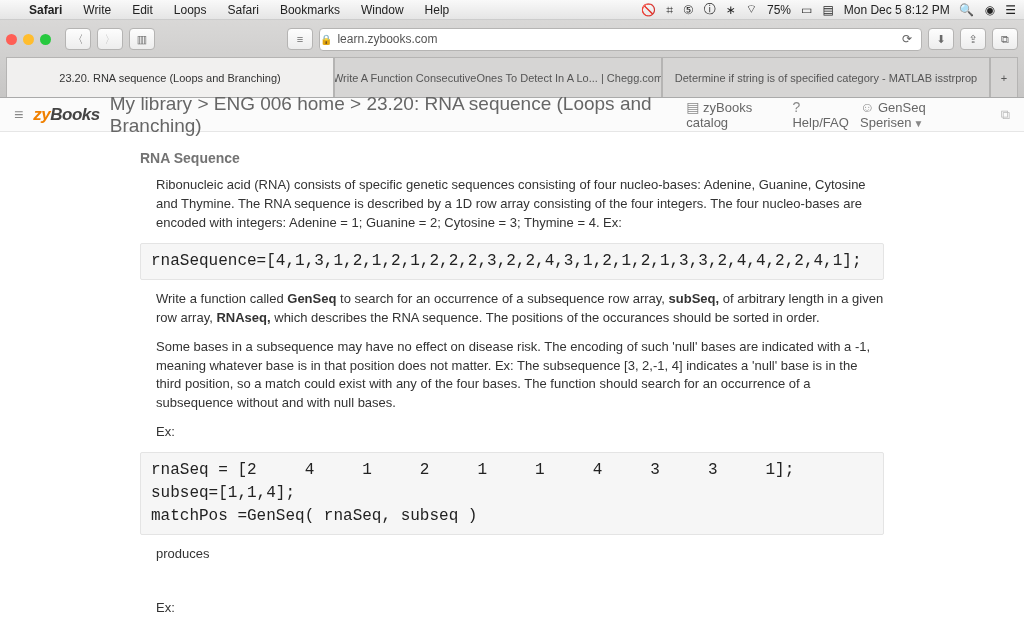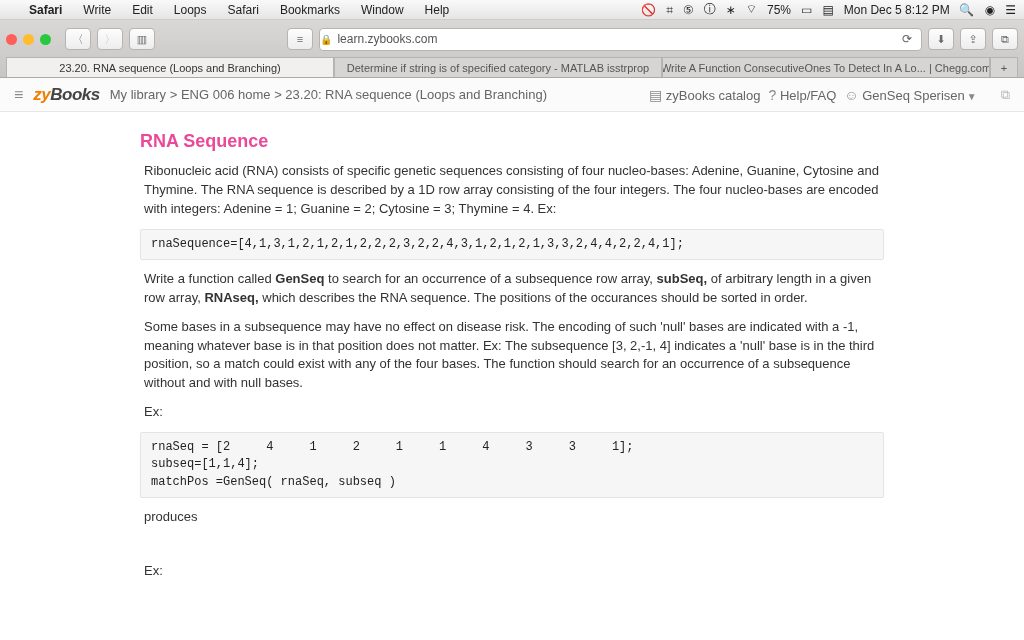--- a/index.html
+++ b/index.html
@@ -38,53 +38,53 @@
   background: linear-gradient(#fdfdfd,#ededed); display:flex;align-items:center;justify-content:center;
   color:#6a6a6a; font-size:11px;
 }
 .url-bar {
   flex: 1; height: 23px; border: 1px solid #b5b4b3; border-radius: 4px;
   background: #fff; display:flex; align-items:center; justify-content:center;
   font-size: 12px; color:#555; gap:5px;
 }
 .lock { font-size: 10px; }
 .reload-cell { width: 28px; display:flex; justify-content:center; color:#666;}
-.tabs-row { display:flex; height: 20px; margin-top: 4px; font-size: 11px; color:#555;}
+.tabs-row { display:flex; height: 40px; margin-top: 4px; font-size: 11px; color:#555;}
 .browser-tab {
   flex:1; border:1px solid #b5b4b3; border-bottom:none; background:#d6d5d4;
   display:flex; align-items:center; justify-content:center; padding:0 6px;
   white-space:nowrap; overflow:hidden; text-overflow:ellipsis;
 }
 .browser-tab.active { background:#f1f0ef; color:#333;}
 .browser-tab.plus { flex:0 0 28px; }
 .page {
   background:#fff; height: calc(640px - 20px - 57px); display:flex; flex-direction:column;
 }
 .zy-header {
   height: 34px; display:flex; align-items:center; padding: 0 14px;
   border-bottom: 1px solid #e6e6e6; font-size: 13px; color:#555; gap:10px;
   background:#fbfbfb;
 }
 .hamburger { font-size:16px; color:#888; }
 .zy-logo { color:#f08000; font-weight:bold; font-size:17px; letter-spacing:-0.5px;font-style:italic; }
 .zy-logo .books{ color:#444; font-weight:600;}
-.breadcrumb { font-size: 13px; color:#666; }
+.breadcrumb { font-size: 19px; color:#666; }
 .zy-right { margin-left:auto; display:flex; gap:8px; align-items:center; color:#666; font-size:13px;}
 .zy-right .ic { font-size:14px; color:#888;}
 .caret{font-size:10px;color:#888;margin-left:2px;}
 .content-wrap { flex:1; overflow:auto; padding: 16px 0 0 0; display:flex; justify-content:center;}
 .content {
   width: 760px; padding: 0 8px 30px 8px;
   font-size: 13px; color:#333; line-height:1.45;
 }
-.content h2 { font-size: 18px; font-weight:700; color:#ec4899; margin-bottom:8px;}
-.content p { margin: 6px 0 10px 4px; }
+.content h2 { font-size: 14px; font-weight:700; color:#737373; margin-bottom:8px;}
+.content p { margin: 6px 0 10px 16px; }
 .codebox {
   background:#f6f6f6; border:1px solid #e4e4e4; border-radius:2px;
-  padding: 6px 10px; font-family: "Courier New", monospace; font-size: 12px;
+  padding: 6px 10px; font-family: "Courier New", monospace; font-size: 16px;
   white-space: pre; color:#222; margin: 6px 0 10px 0; overflow-x:auto;
 }
 </style>
 </head>
 <body>
 
 <div class="mac-menubar">
   <div class="left">
     <span class="apple-logo"></span>
     <b>Safari</b>
@@ -132,24 +132,24 @@
     </div>
     <div class="square-btn">⬇</div>
     <div class="square-btn">⇪</div>
     <div class="square-btn">⧉</div>
   </div>
   <div class="tabs-row">
     <div class="browser-tab active">
         <span>23.20. RNA sequence (Loops and Branching)</span>
       </div>
     <div class="browser-tab">
-        <span>Determine if string is of specified category - MATLAB isstrprop</span>
+        <span>Write A Function ConsecutiveOnes To Detect In A Lo... | Chegg.com</span>
       </div>
     <div class="browser-tab">
-        <span>Write A Function ConsecutiveOnes To Detect In A Lo... | Chegg.com</span>
+        <span>Determine if string is of specified category - MATLAB isstrprop</span>
       </div>
     <div class="browser-tab plus">+</div>
   </div>
 </div>
 
 <div class="page">
   <div class="zy-header">
     <span class="hamburger">≡</span>
     <span class="zy-logo">
       <span>zy</span><span class="books">Books</span>

